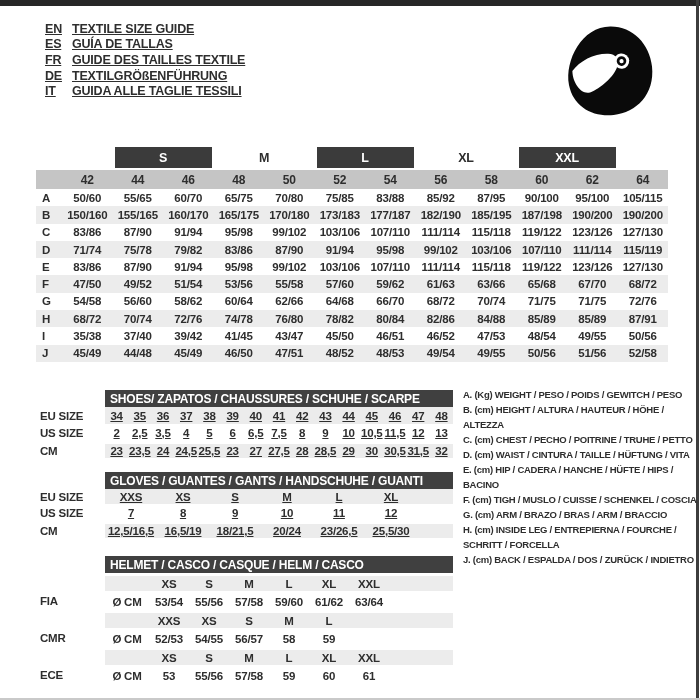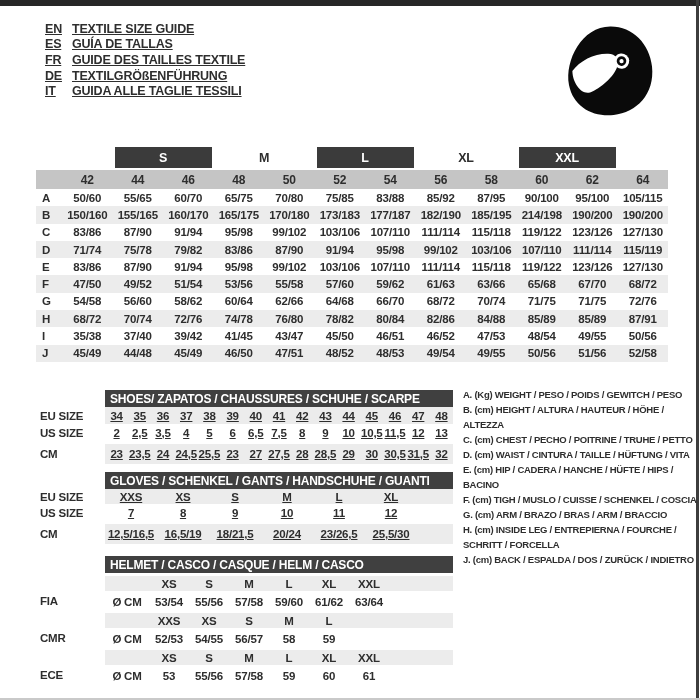--- a/index.html
+++ b/index.html
@@ -38,21 +38,21 @@
   .sub-lbl{display:flex;align-items:center;}
   .sub-head{background:#404040;color:#fff;height:17px;display:flex;align-items:center;
     padding-left:5px;font-size:12px;}
   .srow{display:grid;height:17px;align-items:center;text-align:center;text-decoration:underline;}
   .cols15{grid-template-columns:repeat(15,1fr);}
   .cols6{grid-template-columns:repeat(6,52px) 1fr;}
   .hm-row{display:grid;grid-template-columns:44px repeat(6,40px) 1fr;height:16px;
     align-items:center;text-align:center;margin-top:3px;}
   .gap{margin-top:3px;}
   .h15{height:15px;}
-  .h18{height:20px;}
+  .h18{height:14px;}
 
   
   .legend{position:absolute;left:463px;top:387px;width:234px;font-size:9.5px;
     line-height:15px;letter-spacing:-0.25px;white-space:pre-line;}
 </style>
 </head>
 <body>
 
 <div class="topbar"></div>
 <div class="rightbar"></div>
@@ -133,21 +133,21 @@
         <div class="letter">B</div>
         <div>150/160</div>
         <div>155/165</div>
         <div>160/170</div>
         <div>165/175</div>
         <div>170/180</div>
         <div>173/183</div>
         <div>177/187</div>
         <div>182/190</div>
         <div>185/195</div>
-        <div>214/198</div>
+        <div>187/198</div>
         <div>190/200</div>
         <div>190/200</div>
       </div>
       <div class="trow">
         <div class="letter">C</div>
         <div>83/86</div>
         <div>87/90</div>
         <div>91/94</div>
         <div>95/98</div>
         <div>99/102</div>
@@ -321,21 +321,21 @@
       <div>29</div>
       <div>30</div>
       <div>30,5</div>
       <div>31,5</div>
       <div>32</div>
     </div>
 </div>
 
 <div class="sub" style="top:472px">
   <div class="sub-lbl"></div>
-  <div class="sub-head">GLOVES / SCHENKEL / GANTS / HANDSCHUHE / GUANTI</div>
+  <div class="sub-head">GLOVES / GUANTES / GANTS / HANDSCHUHE / GUANTI</div>
   <div class="sub-lbl">EU SIZE</div>
   <div class="srow cols6 stripe h15" id="gloves-eu">
       <div>XXS</div>
       <div>XS</div>
       <div>S</div>
       <div>M</div>
       <div>L</div>
       <div>XL</div>
     </div>
   <div class="sub-lbl">US SIZE</div>

